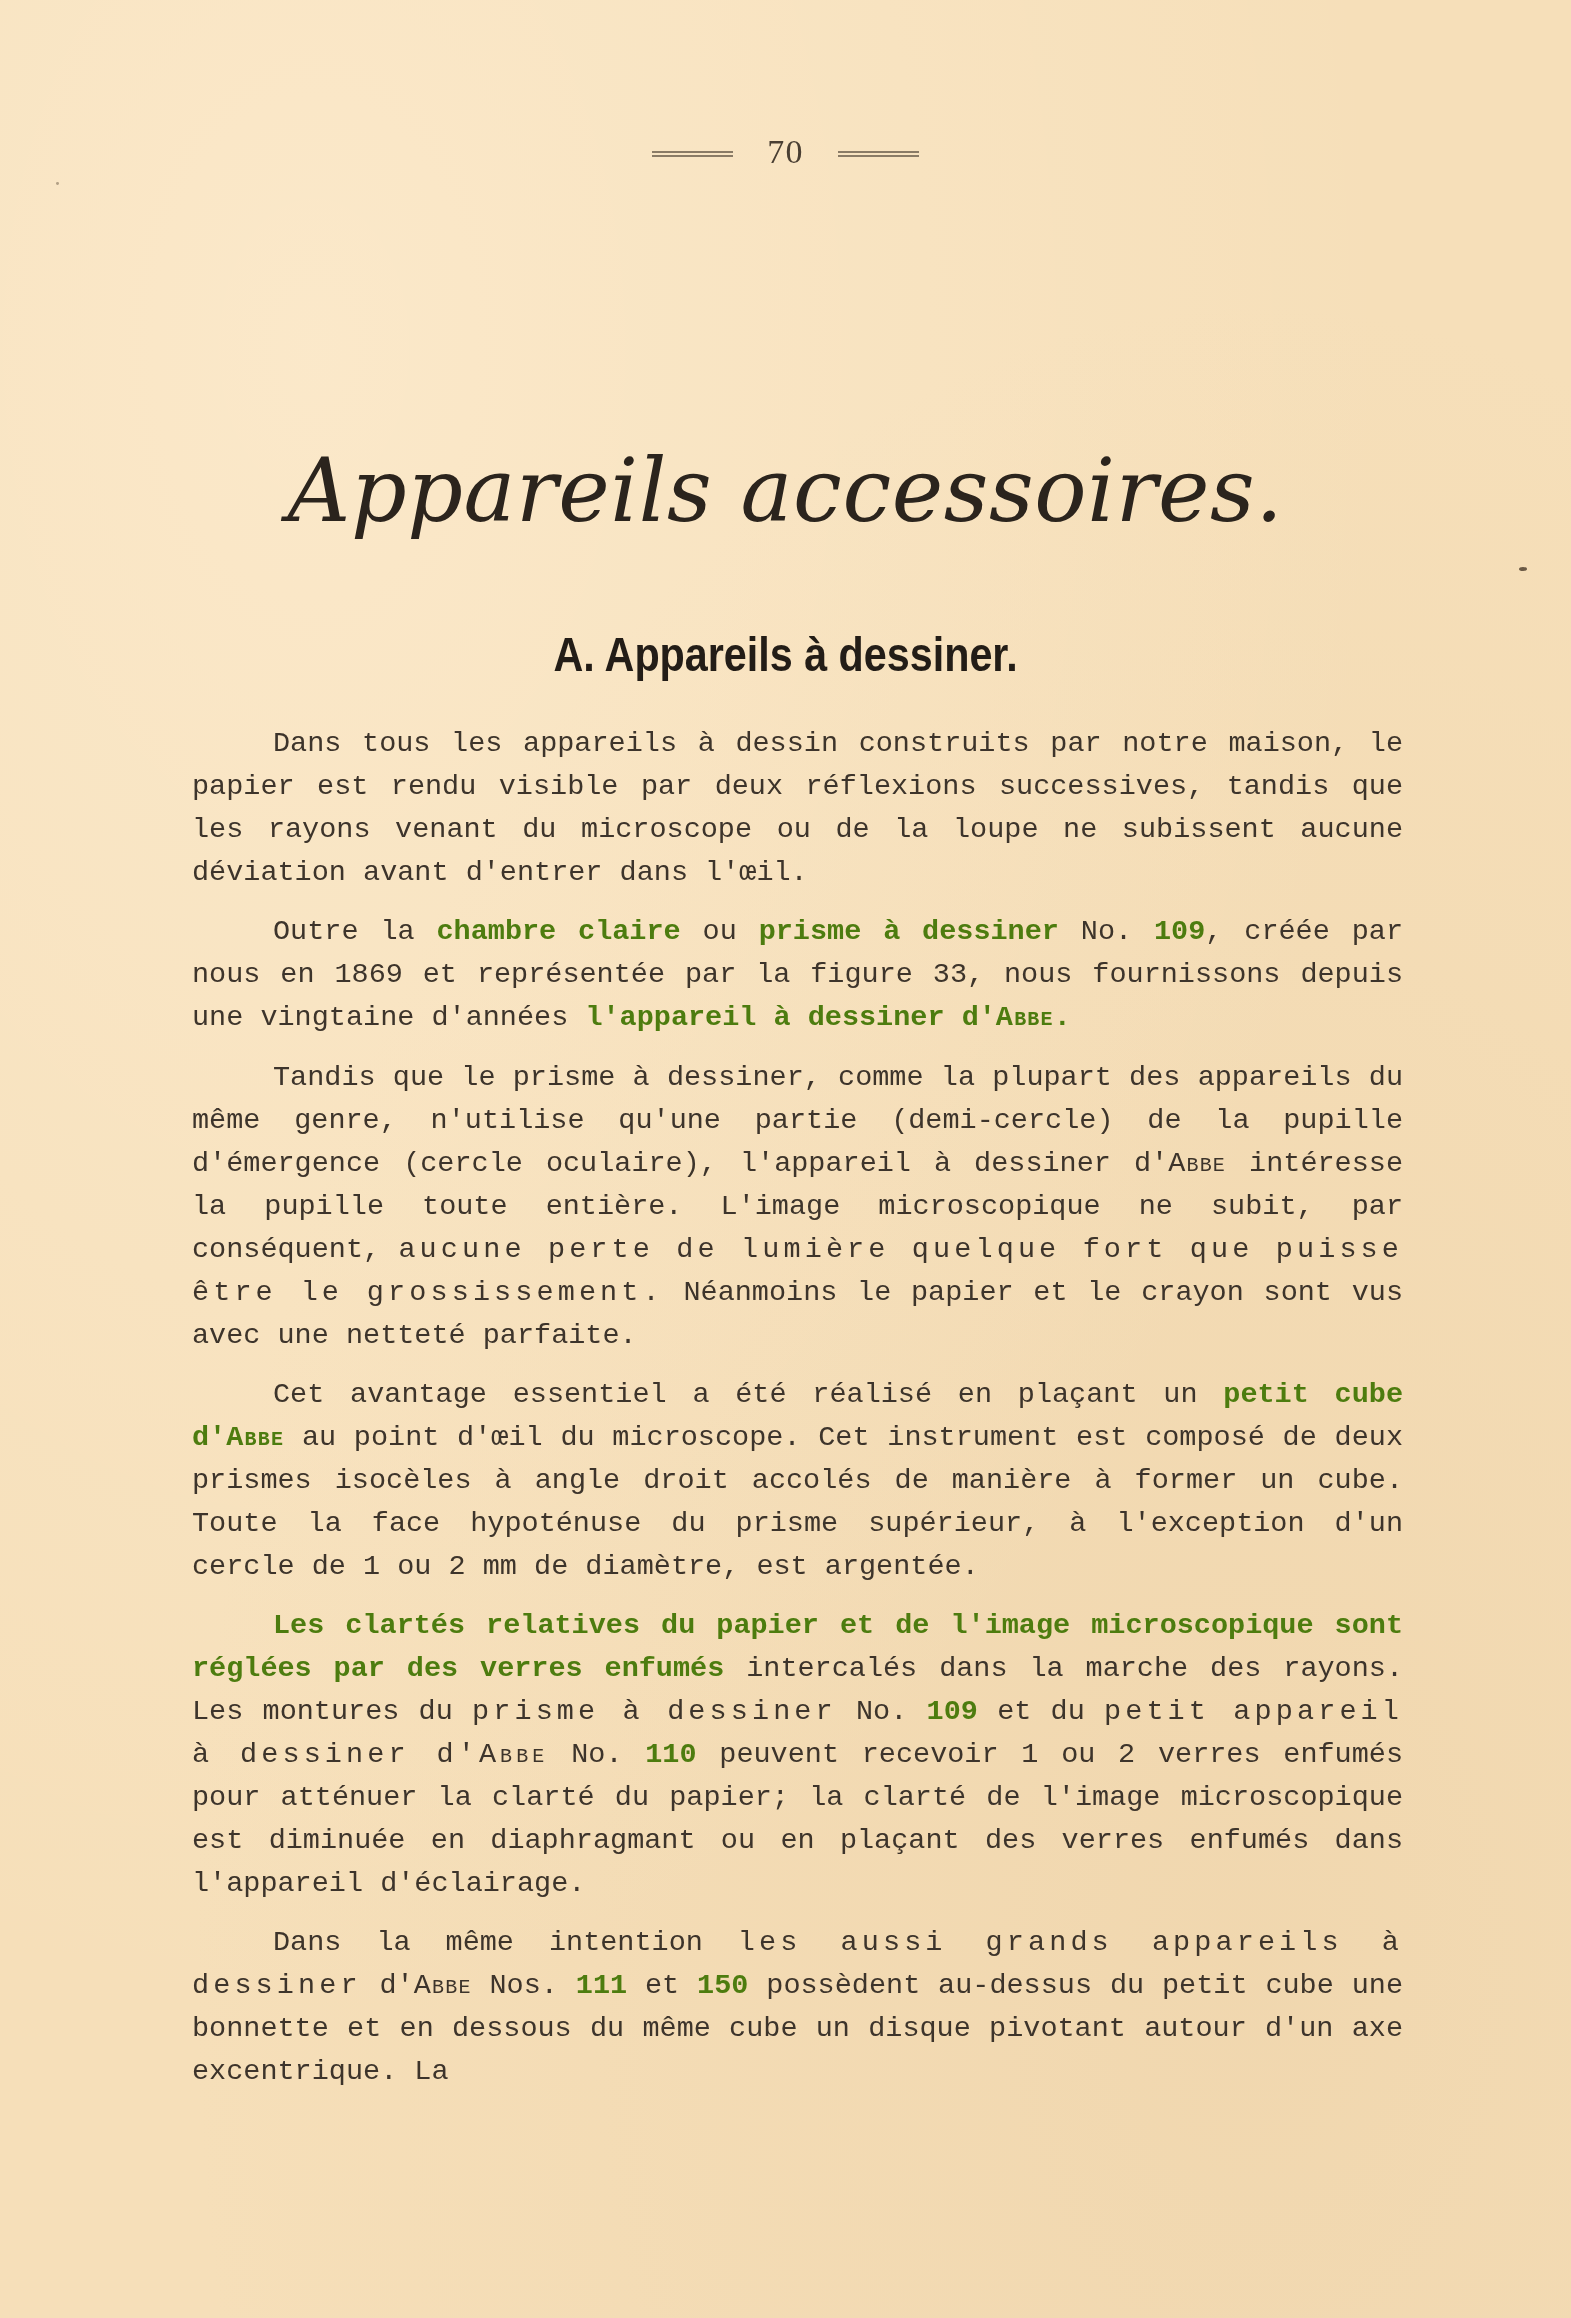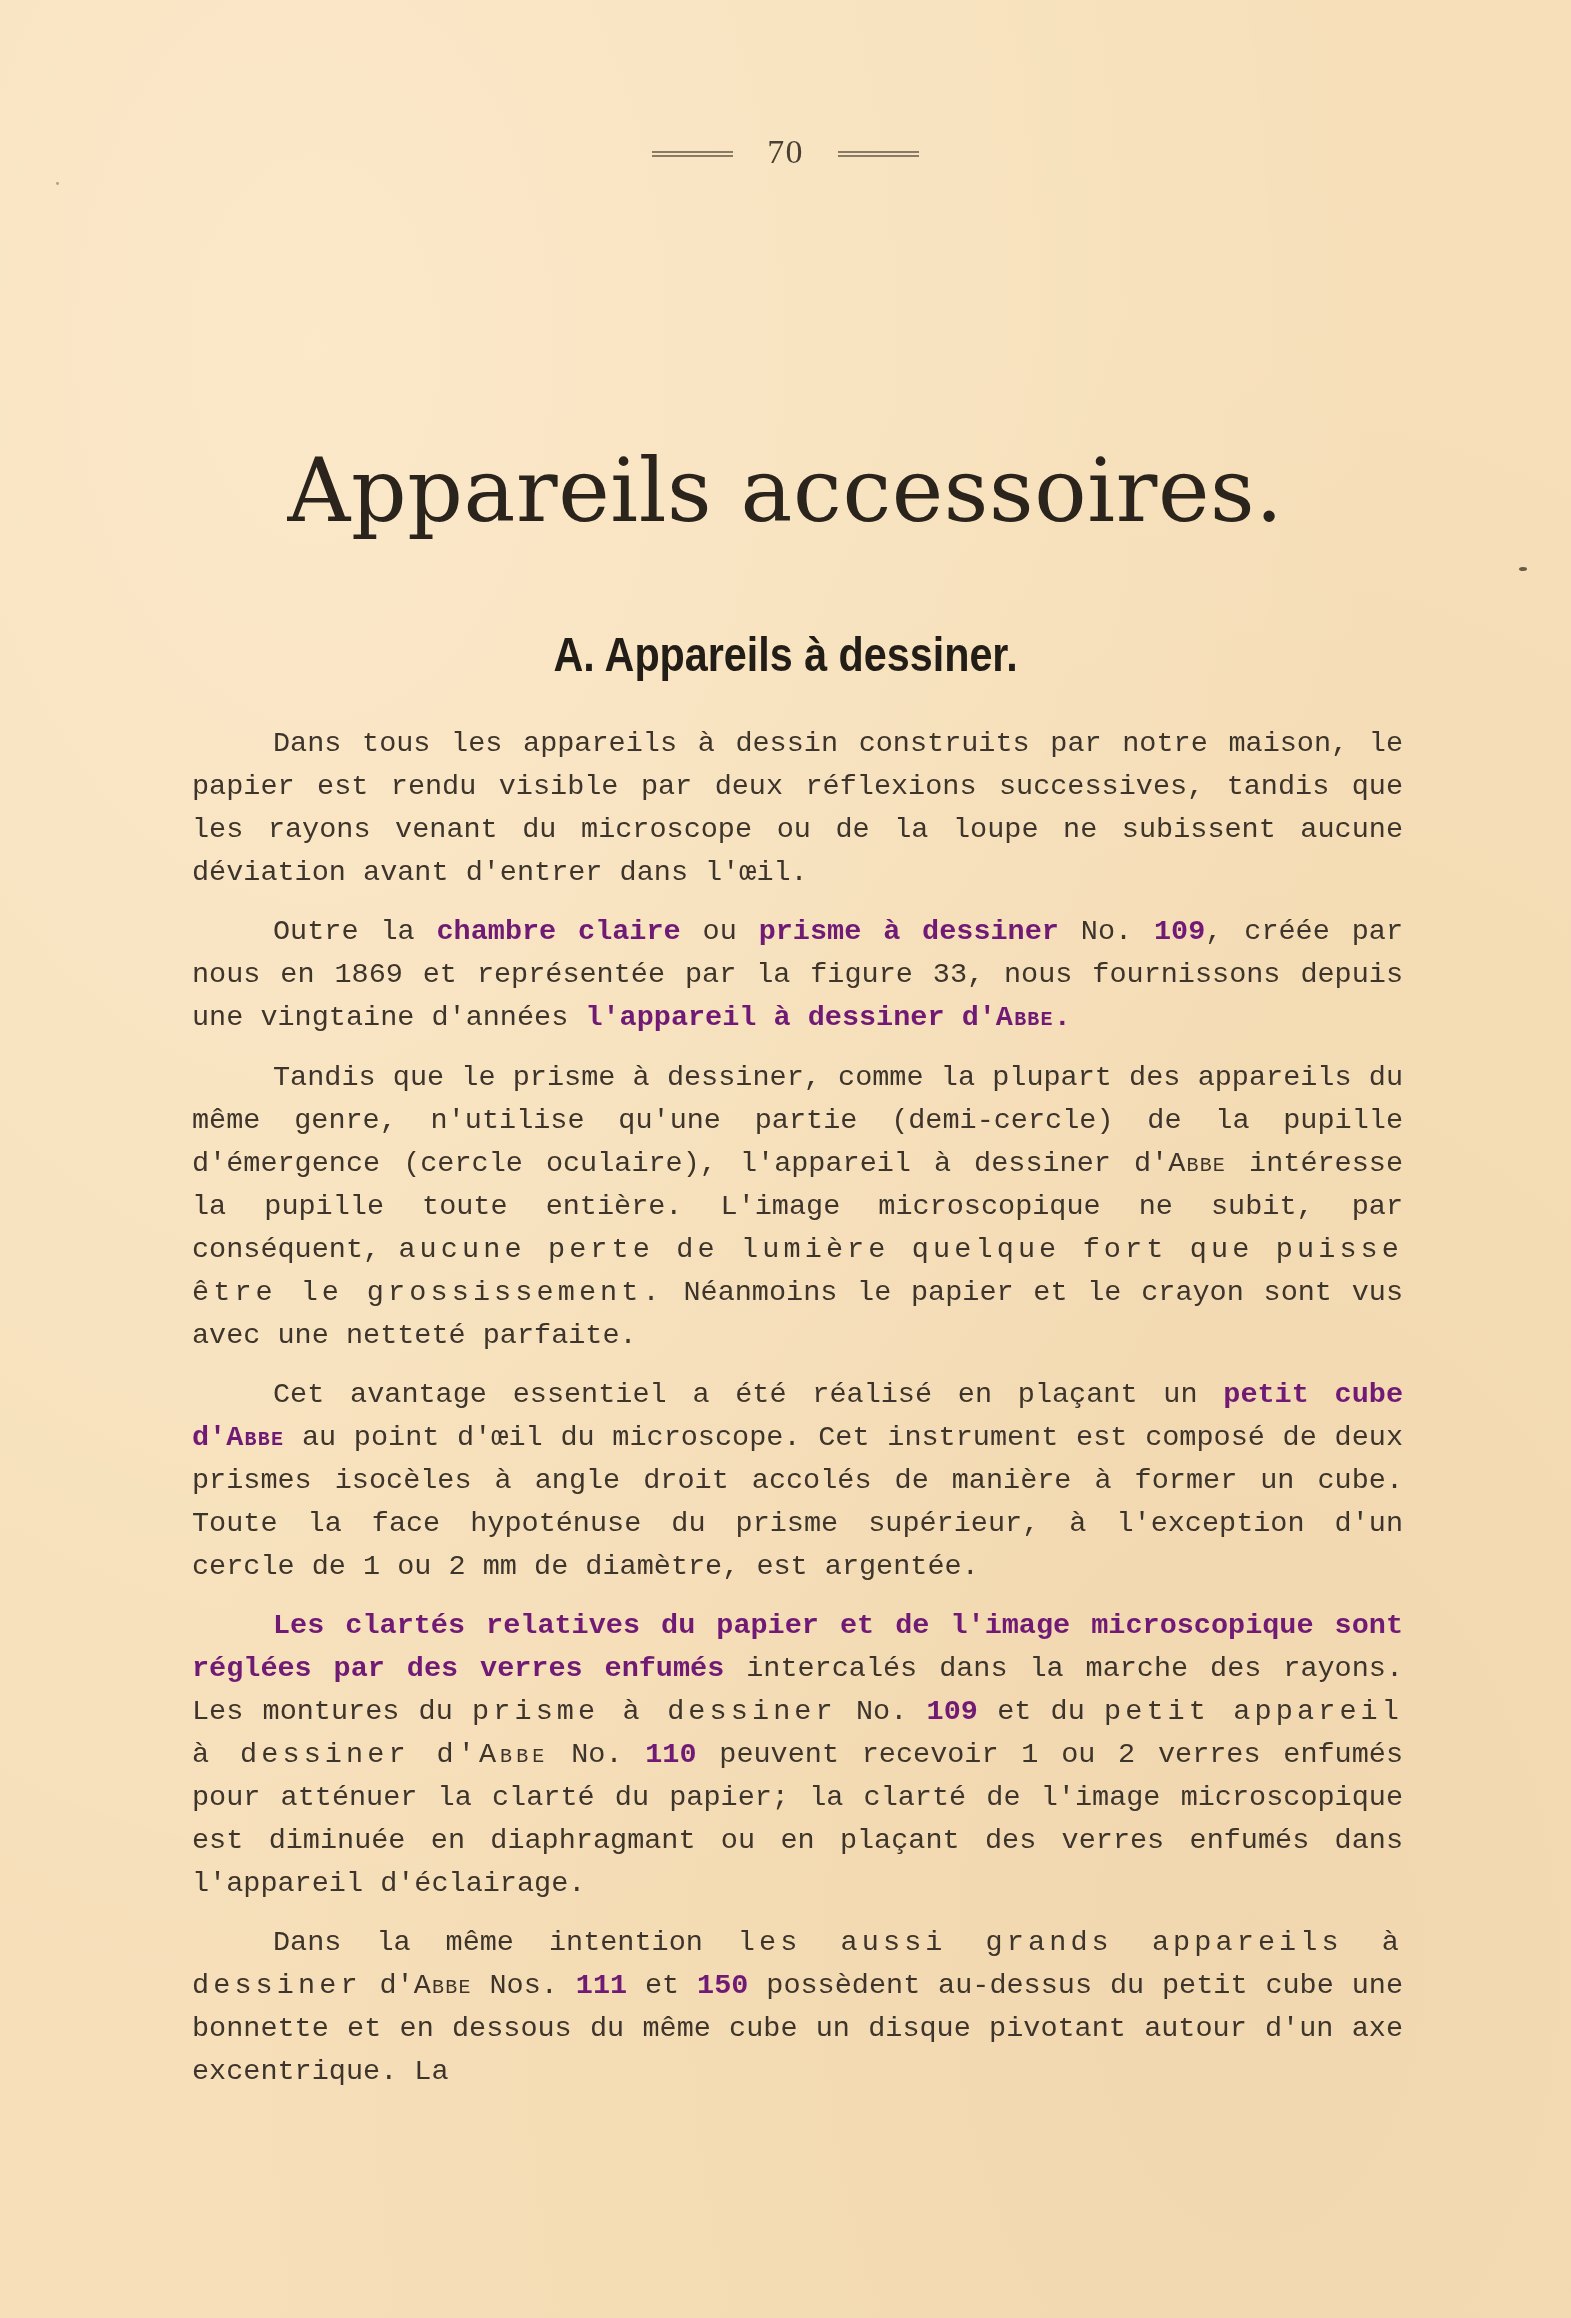--- a/index.html
+++ b/index.html
@@ -54,20 +54,21 @@
       left: 0;
       width: 1571px;
       text-align: center;
       font-family: "DejaVu Serif", serif;
       font-size: 87px;
       font-weight: normal;
       color: #2b241d;
       letter-spacing: 0.6px;
       line-height: 1;
       margin: 0;
+      font-style: italic;
     }
     .section-title {
       position: absolute;
       top: 631px;
       left: 0;
       width: 1571px;
       text-align: center;
       font-family: "Liberation Sans", sans-serif;
       font-weight: bold;
       font-size: 48px;
@@ -88,21 +89,21 @@
       color: #3d342b;
       text-align: justify;
     }
     .para {
       margin: 0 0 16.3px 0;
       text-indent: 81px;
       text-align: justify;
     }
     .para .b {
       font-weight: bold;
-      color: #701a75;
+      color: #4d7c0f;
     }
     .para .sc {
       font-variant: small-caps;
       letter-spacing: 1.2px;
     }
     .para .sp {
       letter-spacing: 4.1px;
     }
     .para.italic {
       font-style: italic;

